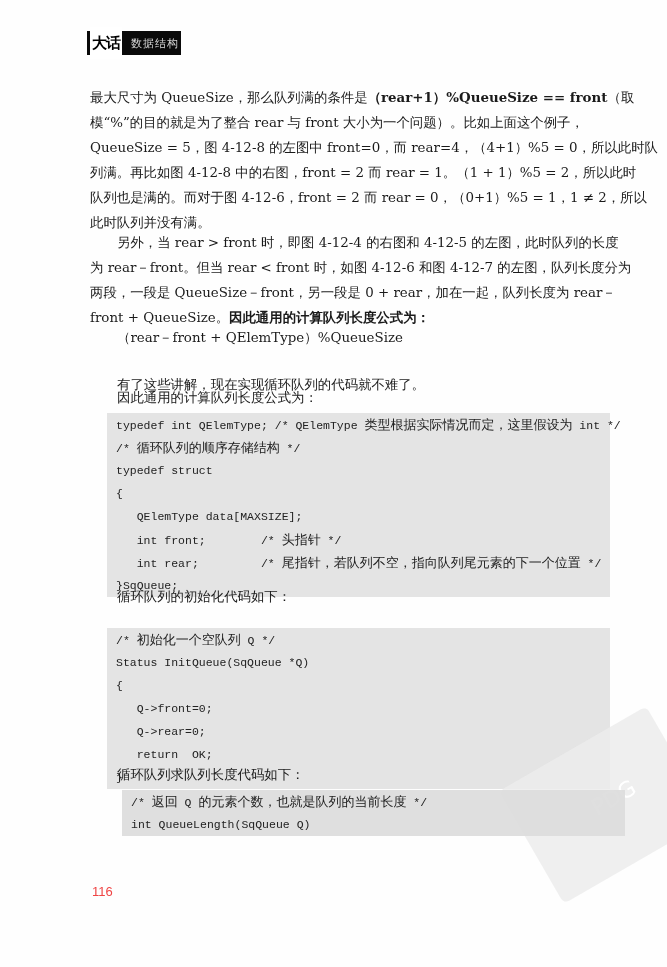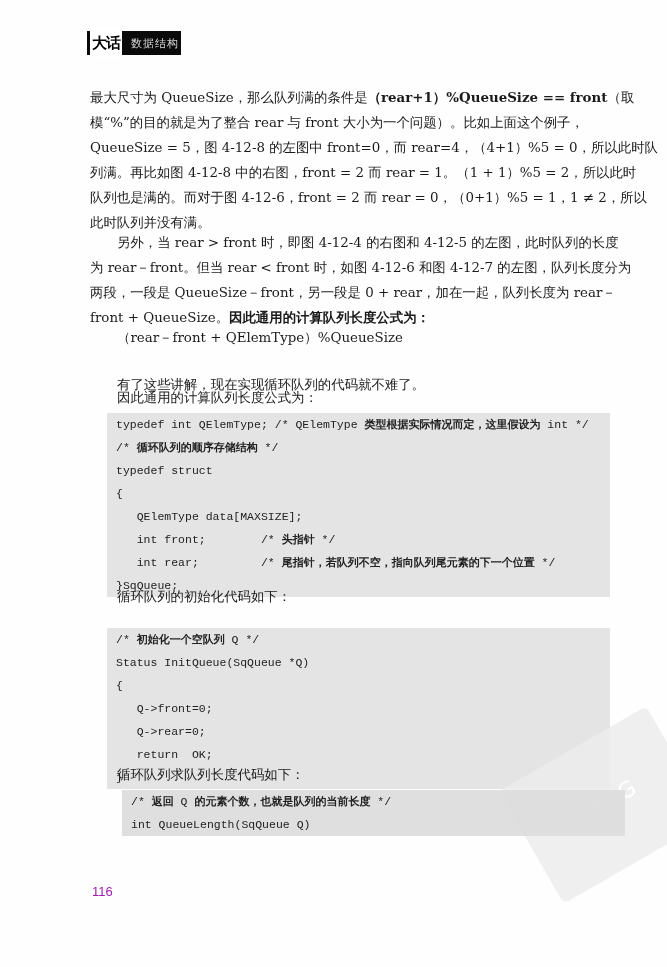--- a/index.html
+++ b/index.html
@@ -21,23 +21,23 @@
     .para-block { position: absolute; left: 90px; width: 534px; font-size: 13.4px; line-height: 25px; }
     .line { white-space: nowrap; display: flex; justify-content: space-between; height: 25px; }
     .line.left { justify-content: flex-start; }
     .indent { padding-left: 27px; }
     .bold { font-weight: bold; }
     .code-block {
       position: absolute; left: 107px; width: 503px; background: #e4e4e4;
       font-family: "Liberation Mono", monospace; font-size: 11.5px; color: #222;
     }
     .code-line { height: 23px; line-height: 23px; padding-left: 9px; white-space: pre; }
-    .code-line .cmt-cn { font-family: "DejaVu Serif", serif; font-weight: bold; font-size: 11px; text-align: right; }
+    .code-line .cmt-cn { font-family: "DejaVu Serif", serif; font-weight: normal; font-size: 13px; text-align: right; }
     .page-number {
-      position: absolute; left: 92px; top: 884px; font-family: "Liberation Sans", sans-serif; font-size: 13px; color: #a21caf;
+      position: absolute; left: 92px; top: 884px; font-family: "Liberation Sans", sans-serif; font-size: 13px; color: #ef4444;
     }
     .watermark {
       position: absolute; left: 520px; top: 740px; width: 170px; height: 130px;
       background: #ececec; transform: rotate(-30deg); border-radius: 6px; opacity: 0.85;
     }
     .watermark-text {
       position: absolute; left: 590px; top: 785px; color: #fff; font-family: "DejaVu Sans", sans-serif;
       font-size: 22px; transform: rotate(-30deg); font-weight: normal;
     }
   </style>

